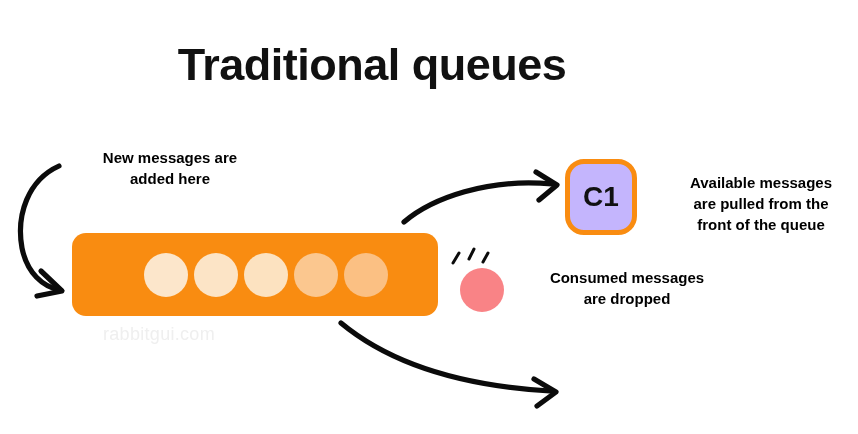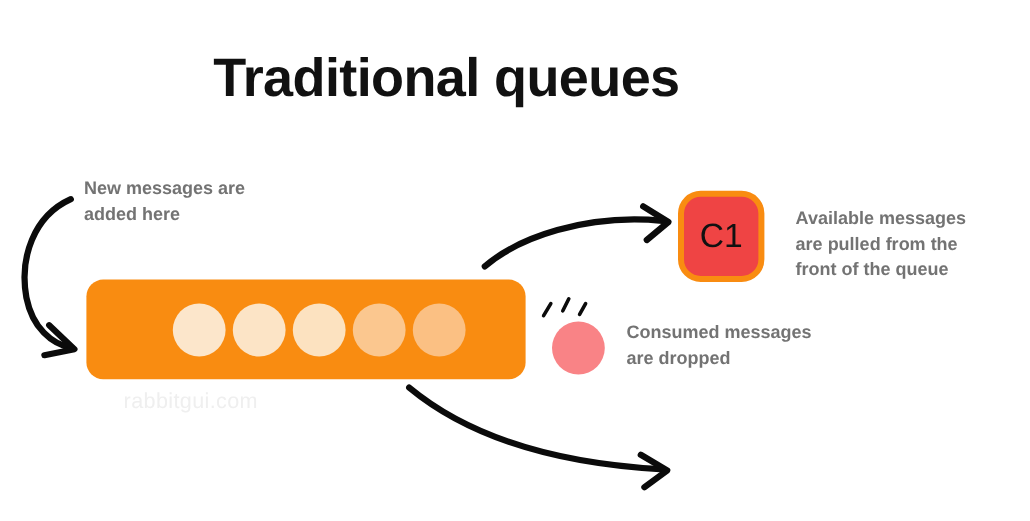--- a/index.html
+++ b/index.html
@@ -31,23 +31,24 @@
     line-height: 56px;
     white-space: nowrap;
   }
 
   
   .annotation {
     position: absolute;
     font-family: "Liberation Sans", sans-serif;
     font-size: 15px;
     font-weight: bold;
-    color: #737373;
+    color: #000000;
     line-height: 21px;
     white-space: pre-line;
+    text-align: center;
   }
   #anno-new       { left: 70px;  top: 147px; width: 200px; }
   #anno-available { left: 663px; top: 172px; width: 196px; }
   #anno-consumed  { left: 522px; top: 267px; width: 210px; }
 
   
   #queue-bar {
     position: absolute;
     left: 72px;
     top: 233px;
@@ -86,30 +87,30 @@
     color: #EFEFEF;
     letter-spacing: 0.3px;
     white-space: nowrap;
   }
 
   
   .consumer-box {
     position: absolute;
     width: 72px;
     height: 76px;
-    background: #ef4444;
+    background: #c4b5fd;
     border: 5px solid #F98C11;
     border-radius: 19px;
     box-sizing: border-box;
     display: flex;
     align-items: center;
     justify-content: center;
     font-family: "Liberation Sans", sans-serif;
     font-size: 28px;
-    font-weight: normal;
+    font-weight: bold;
     color: #111111;
   }
   #consumer-c1 { left: 565px; top: 159px; }
   #consumer-c2 { left: 565px; top: 346px; }
 
   
   #dropped-dot {
     position: absolute;
     left: 460px;
     top: 268px;

